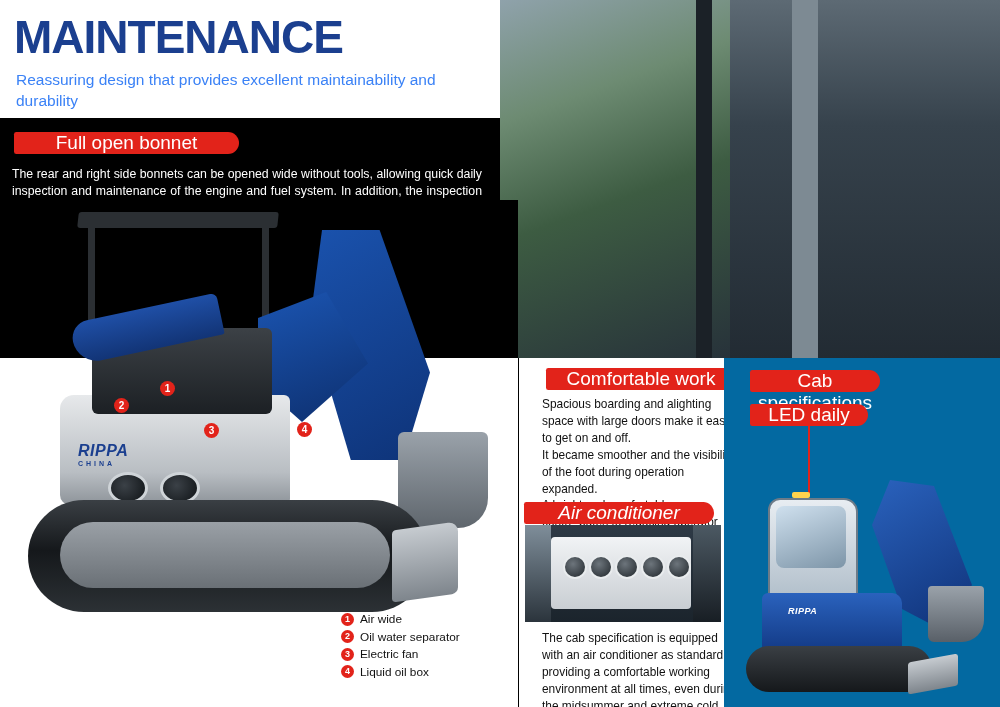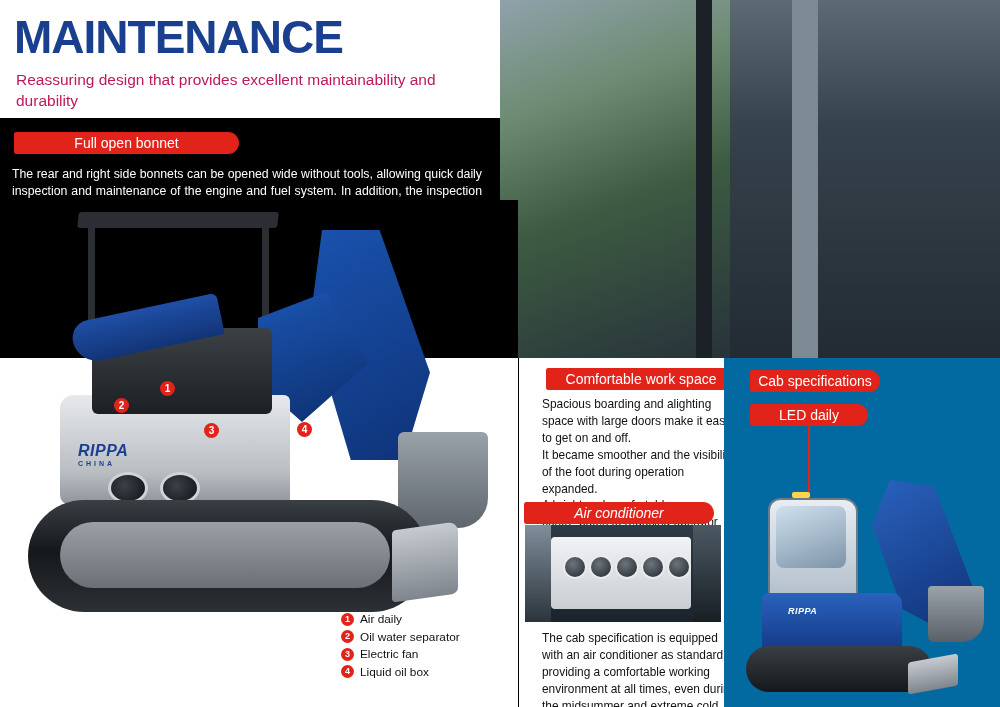--- a/index.html
+++ b/index.html
@@ -37,35 +37,35 @@
     letter-spacing: -1px;
     color: #1b3f8f;
     line-height: 1;
     font-family: "Liberation Sans", sans-serif;
   }
   .subtitle {
     position: absolute;
     left: 16px; top: 70px;
     width: 470px;
     font-size: 15.5px;
-    color: #be185d;
+    color: #3b82f6;
     line-height: 1.35;
   }
 
   
   .left-dark {
     position: absolute;
     left: 0; top: 118px;
     width: 500px; height: 240px;
     background: #000000;
   }
   .red-tag {
     background: #e2231a;
     color: #ffffff;
-    font-size: 14px;
+    font-size: 19px;
     text-align: center;
     line-height: 22px;
     height: 22px;
     border-radius: 0 11px 11px 0;
   }
   .tag-full-open {
     position: absolute;
     left: 14px; top: 14px;
     width: 225px;
     border-radius: 3px 14px 14px 3px;
@@ -395,21 +395,21 @@
   </div>
 
   <div class="callout-num" style="left:160px;top:381px;">1</div>
   <div class="callout-num" style="left:114px;top:398px;">2</div>
   <div class="callout-num" style="left:204px;top:423px;">3</div>
   <div class="callout-num" style="left:297px;top:422px;">4</div>
 
   <div class="legend">
     <div class="legend-row">
       <span class="legend-num">1</span>
-      <span class="legend-label">Air daily</span>
+      <span class="legend-label">Air wide</span>
     </div>
     <div class="legend-row">
       <span class="legend-num">2</span>
       <span class="legend-label">Oil water separator</span>
     </div>
     <div class="legend-row">
       <span class="legend-num">3</span>
       <span class="legend-label">Electric fan</span>
     </div>
     <div class="legend-row">

